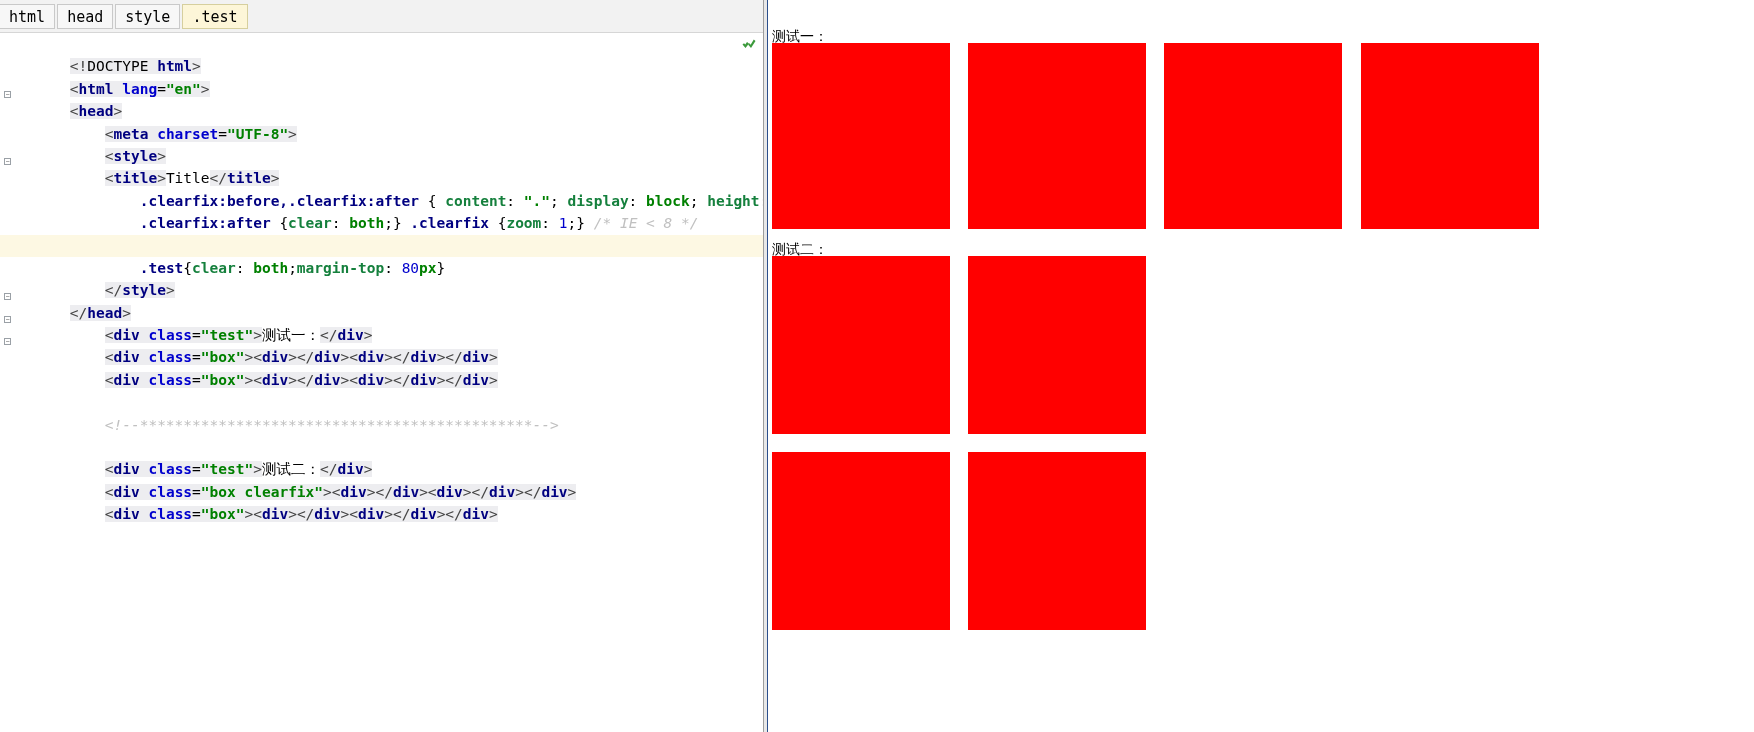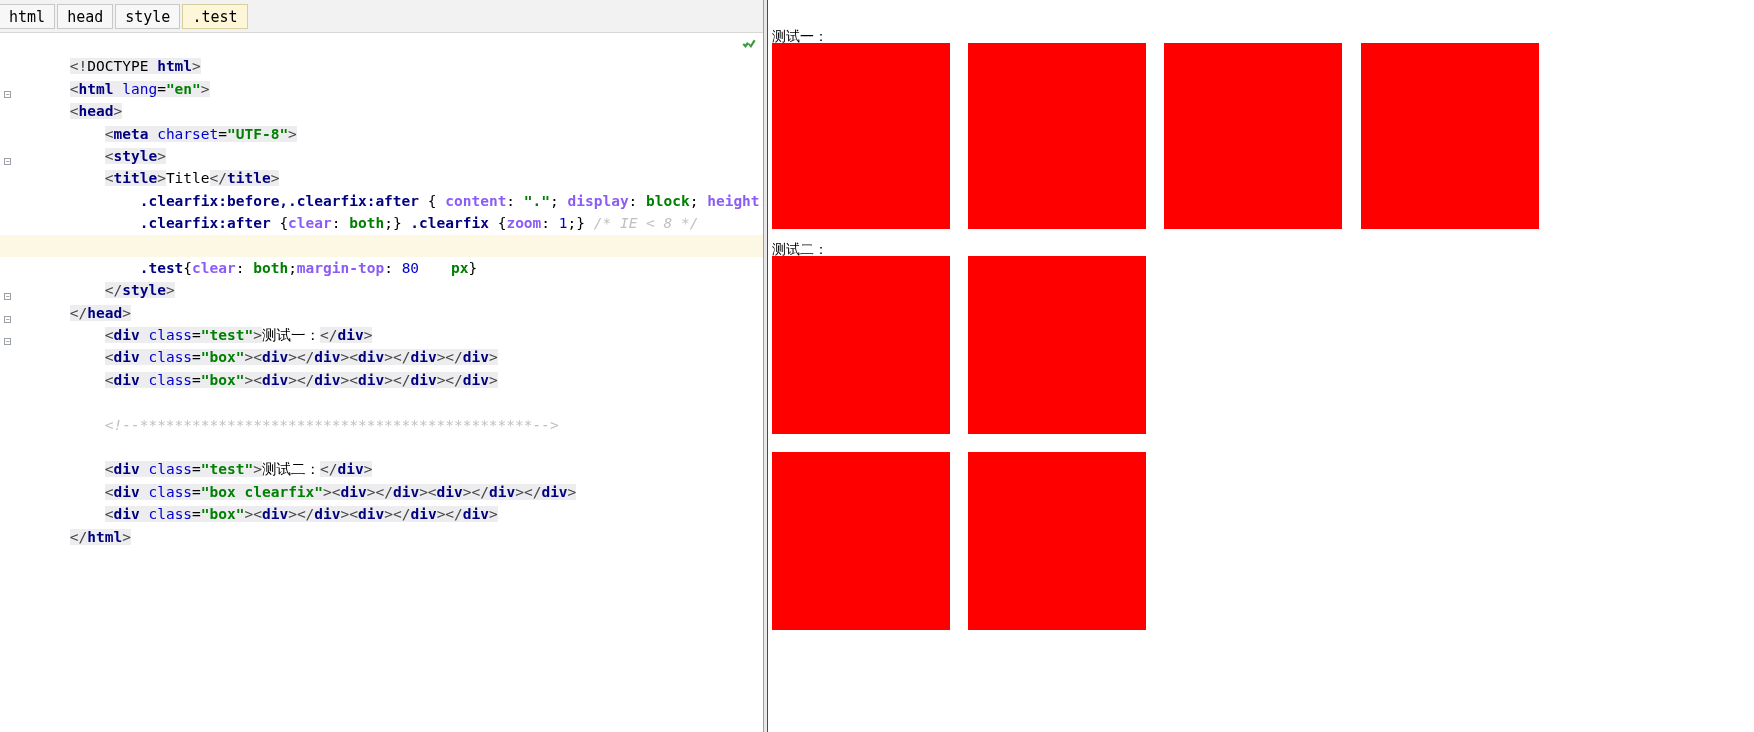--- a/index.html
+++ b/index.html
@@ -115,28 +115,28 @@
   .code-line .seg {
     background: #ededf0;
   }
   .code-line .seg-plain {
     background: transparent;
   }
 
   
   .t-tag     { color: #000080; font-weight: bold; }
   .t-bracket { color: #444444; }
-  .t-attr    { color: #0000cd; font-weight: normal; }
+  .t-attr    { color: #0000cd; font-weight: bold; }
   .t-val     { color: #008000; font-weight: bold; }
   .t-text    { color: #000000; }
   .t-sel     { color: #000080; font-weight: bold; }
-  .t-prop    { color: #8b5cf6; font-weight: bold; }
+  .t-prop    { color: #15803d; font-weight: bold; }
   .t-pval    { color: #008000; font-weight: bold; }
   .t-num     { color: #0000cd; }
-  .t-unit    { color: #008000; font-weight: bold; padding-left: 32px; }
+  .t-unit    { color: #008000; font-weight: bold; }
   .t-punct   { color: #000000; }
   .t-comment { color: #c0c0c0; font-style: italic; }
   .t-cjk     { color: #000000; font-family: "DejaVu Sans", sans-serif; }
 
   
   #inspection-check {
     position: absolute;
     right: 6px;
     top: 36px;
     width: 16px;
@@ -277,23 +277,20 @@
 
       <div class="code-line">
         <span class="seg-plain">    </span><span class="seg"><span class="t-bracket">&lt;</span><span class="t-tag">div</span> <span class="t-attr">class</span><span class="t-punct">=</span><span class="t-val">"box clearfix"</span><span class="t-bracket">&gt;&lt;</span><span class="t-tag">div</span><span class="t-bracket">&gt;&lt;/</span><span class="t-tag">div</span><span class="t-bracket">&gt;&lt;</span><span class="t-tag">div</span><span class="t-bracket">&gt;&lt;/</span><span class="t-tag">div</span><span class="t-bracket">&gt;&lt;/</span><span class="t-tag">div</span><span class="t-bracket">&gt;</span></span>
       </div>
 
       <div class="code-line">
         <span class="seg-plain">    </span><span class="seg"><span class="t-bracket">&lt;</span><span class="t-tag">div</span> <span class="t-attr">class</span><span class="t-punct">=</span><span class="t-val">"box"</span><span class="t-bracket">&gt;&lt;</span><span class="t-tag">div</span><span class="t-bracket">&gt;&lt;/</span><span class="t-tag">div</span><span class="t-bracket">&gt;&lt;</span><span class="t-tag">div</span><span class="t-bracket">&gt;&lt;/</span><span class="t-tag">div</span><span class="t-bracket">&gt;&lt;/</span><span class="t-tag">div</span><span class="t-bracket">&gt;</span></span>
       </div>
 
 
-      <div class="code-line">
-        <span class="seg"><span class="t-bracket">&lt;/</span><span class="t-tag">html</span><span class="t-bracket">&gt;</span></span>
-      </div>
 
     </div>
 
     <svg id="inspection-check" viewBox="0 0 16 16">
       <path d="M1.5 8.5 L4.5 12 L8 7.5 L6 6 L4.3 8.6 L3 7.2 Z" fill="#3c9a3c"></path>
       <path d="M7 8.5 L10 12 L14.5 5 L12.8 3.6 L9.6 8.7 L8.4 7.2 Z" fill="#3c9a3c"></path>
     </svg>
 
   </div>
 

